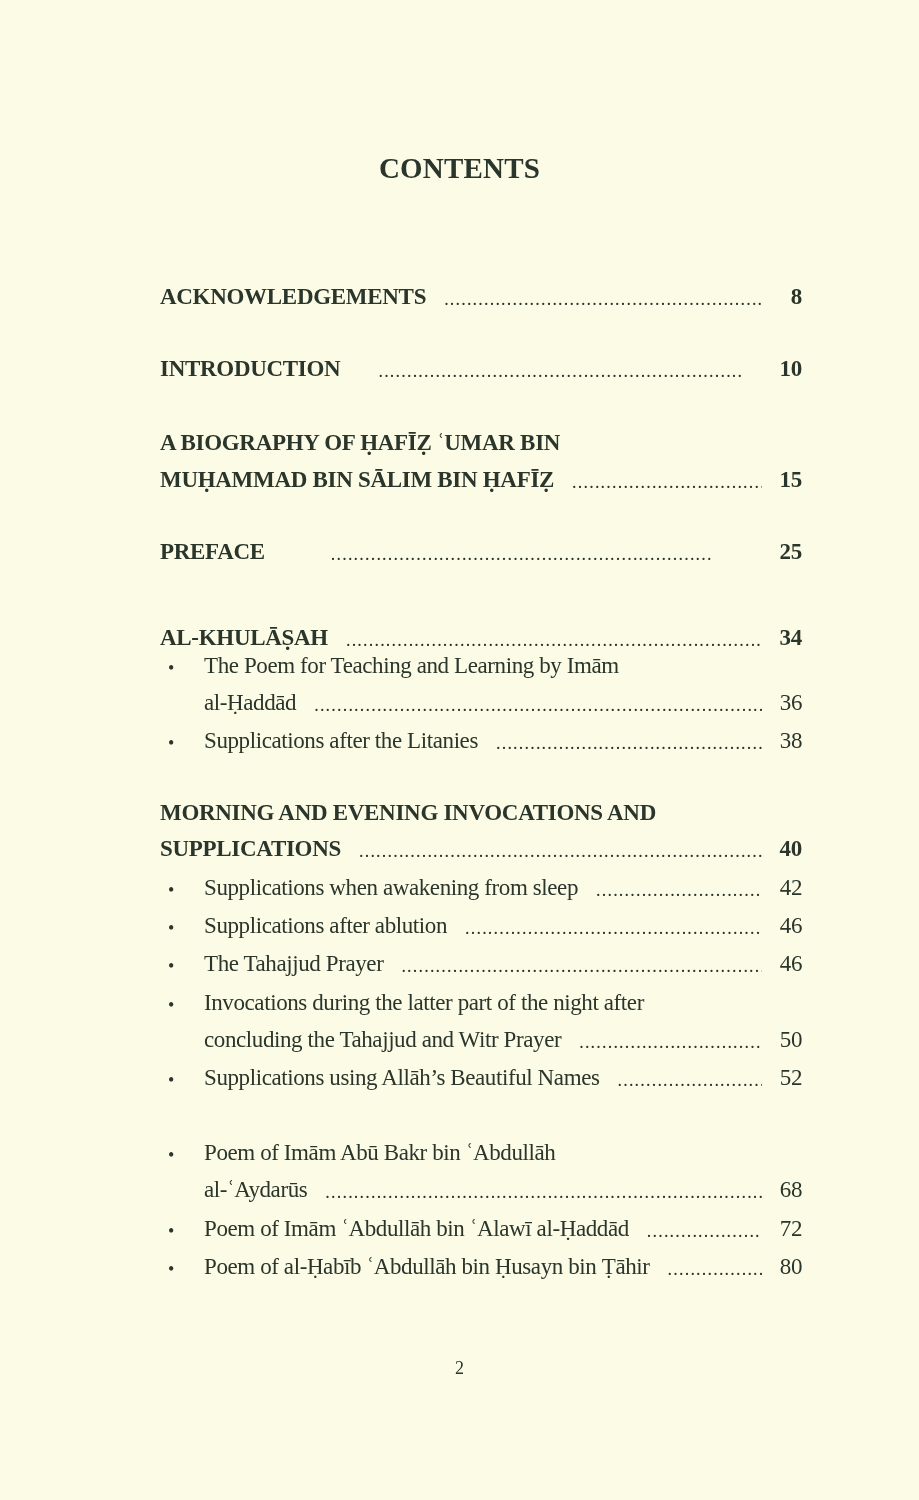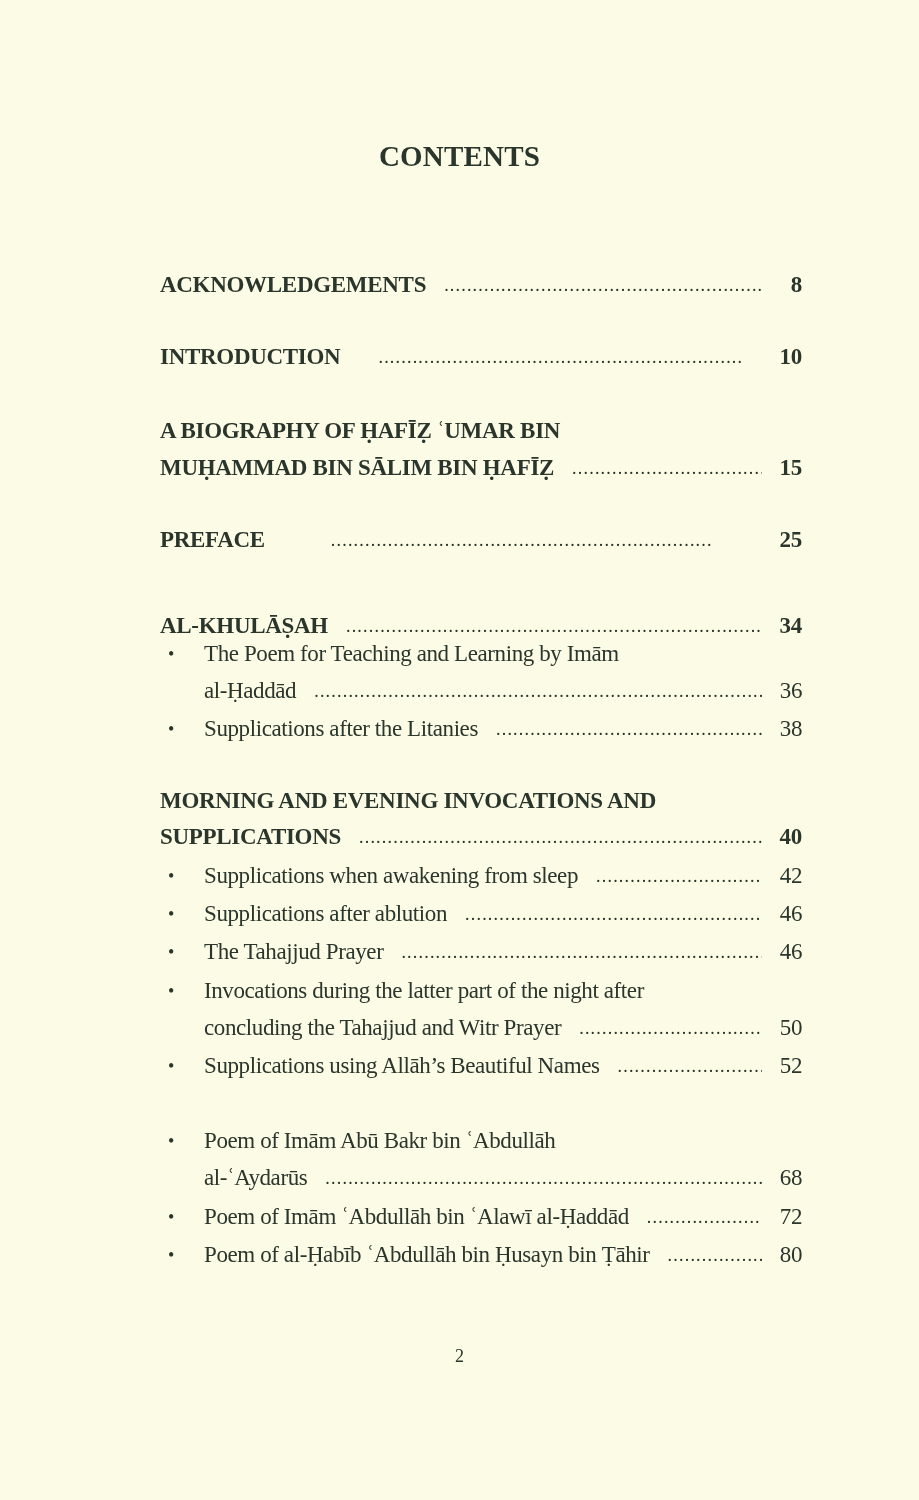--- a/index.html
+++ b/index.html
@@ -10,21 +10,21 @@
       width: 919px;
       height: 1500px;
       background: #fcfbe6;
       color: #2a352b;
       font-family: "Liberation Serif", "DejaVu Serif", serif;
       position: relative;
       overflow: hidden;
     }
     .page {
       position: absolute;
-      left: 0; top: 4px;
+      left: 0; top: 16px;
       width: 919px;
       height: 1135px;
     }
     .title {
       position: absolute;
       top: 136px;
       left: 0;
       width: 919px;
       text-align: center;
       font-weight: bold;
@@ -35,21 +35,21 @@
       position: absolute;
       left: 160px;
       width: 642px;
       top: 0;
     }
     .row {
       position: absolute;
       left: 0;
       width: 642px;
       display: flex;
-      align-items: center;
+      align-items: flex-end;
       white-space: nowrap;
     }
     .row.main {
       font-weight: bold;
       font-size: 23px;
       letter-spacing: -0.3px;
     }
     .row.sub {
       font-size: 23px;
       letter-spacing: -0.4px;

